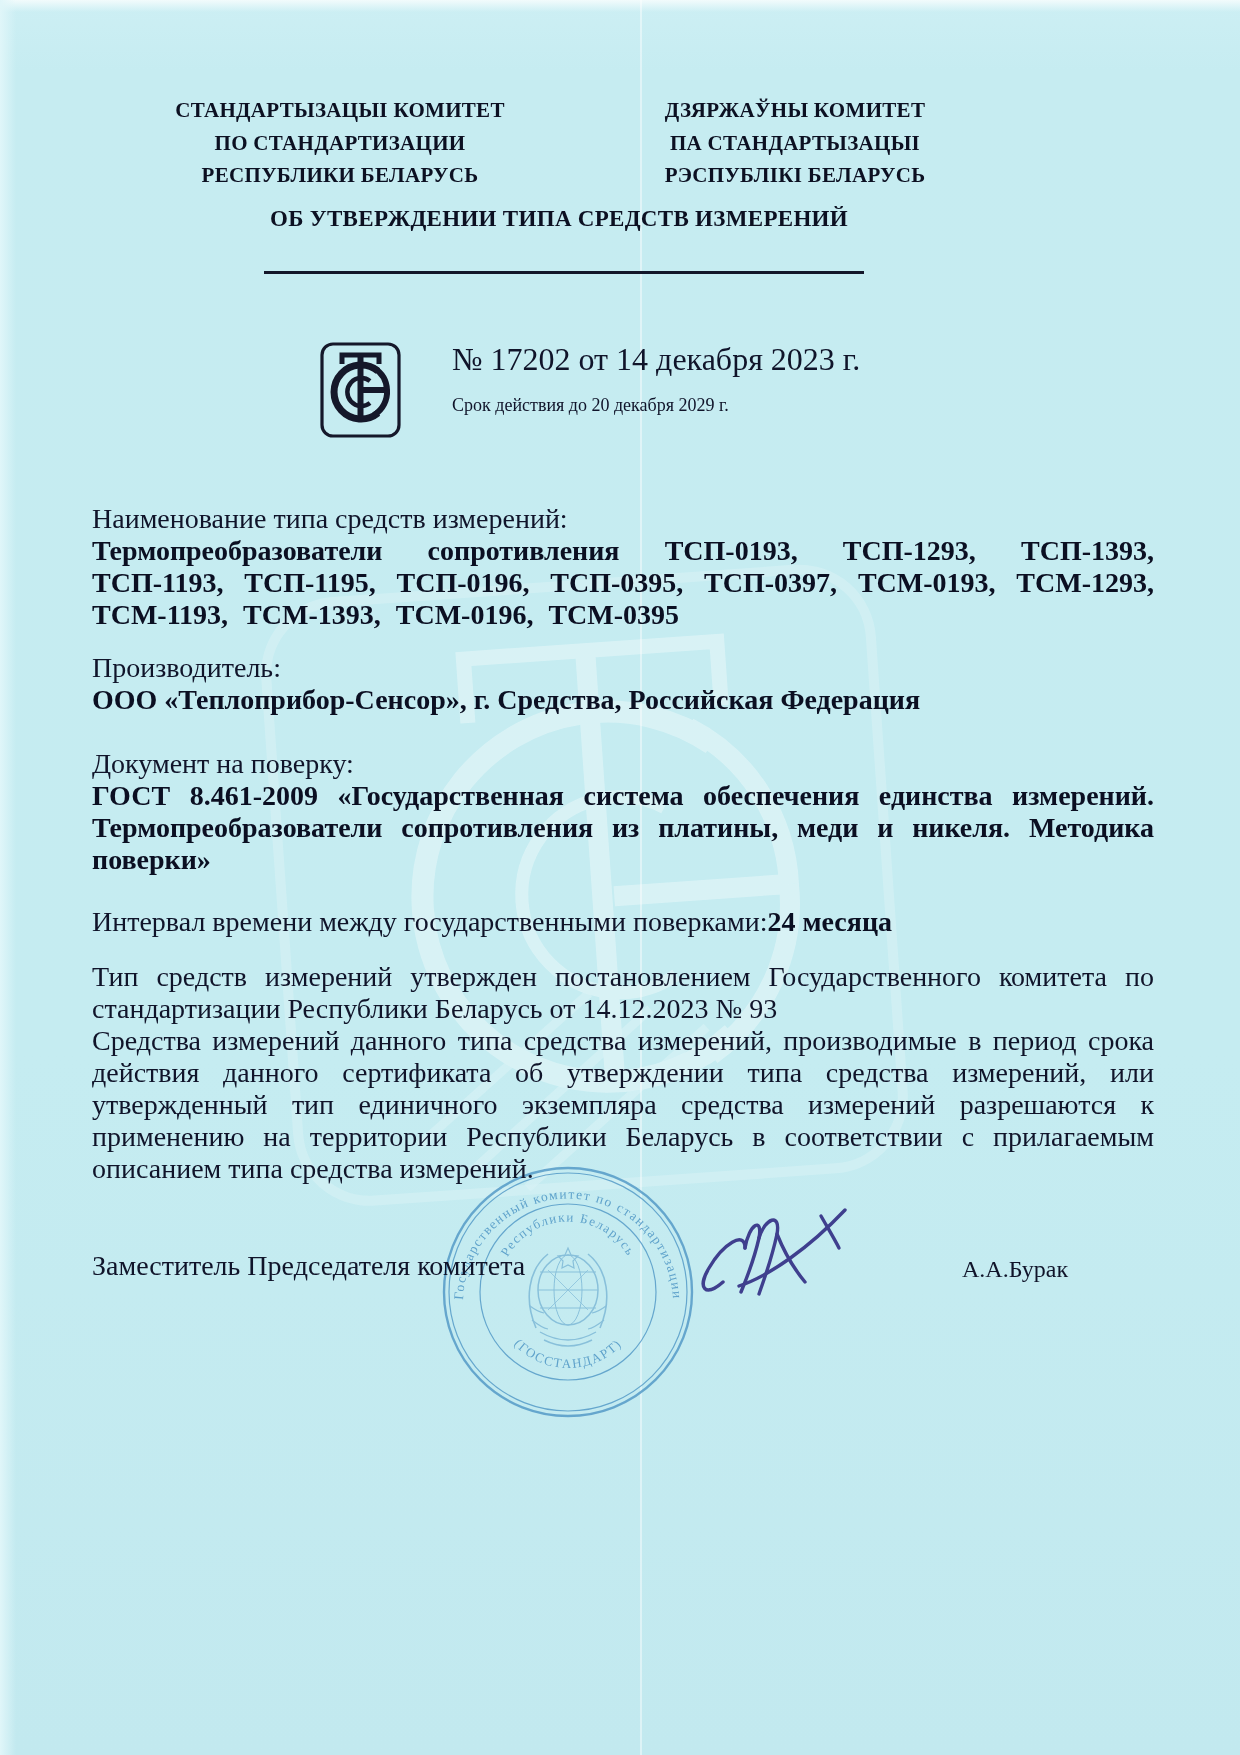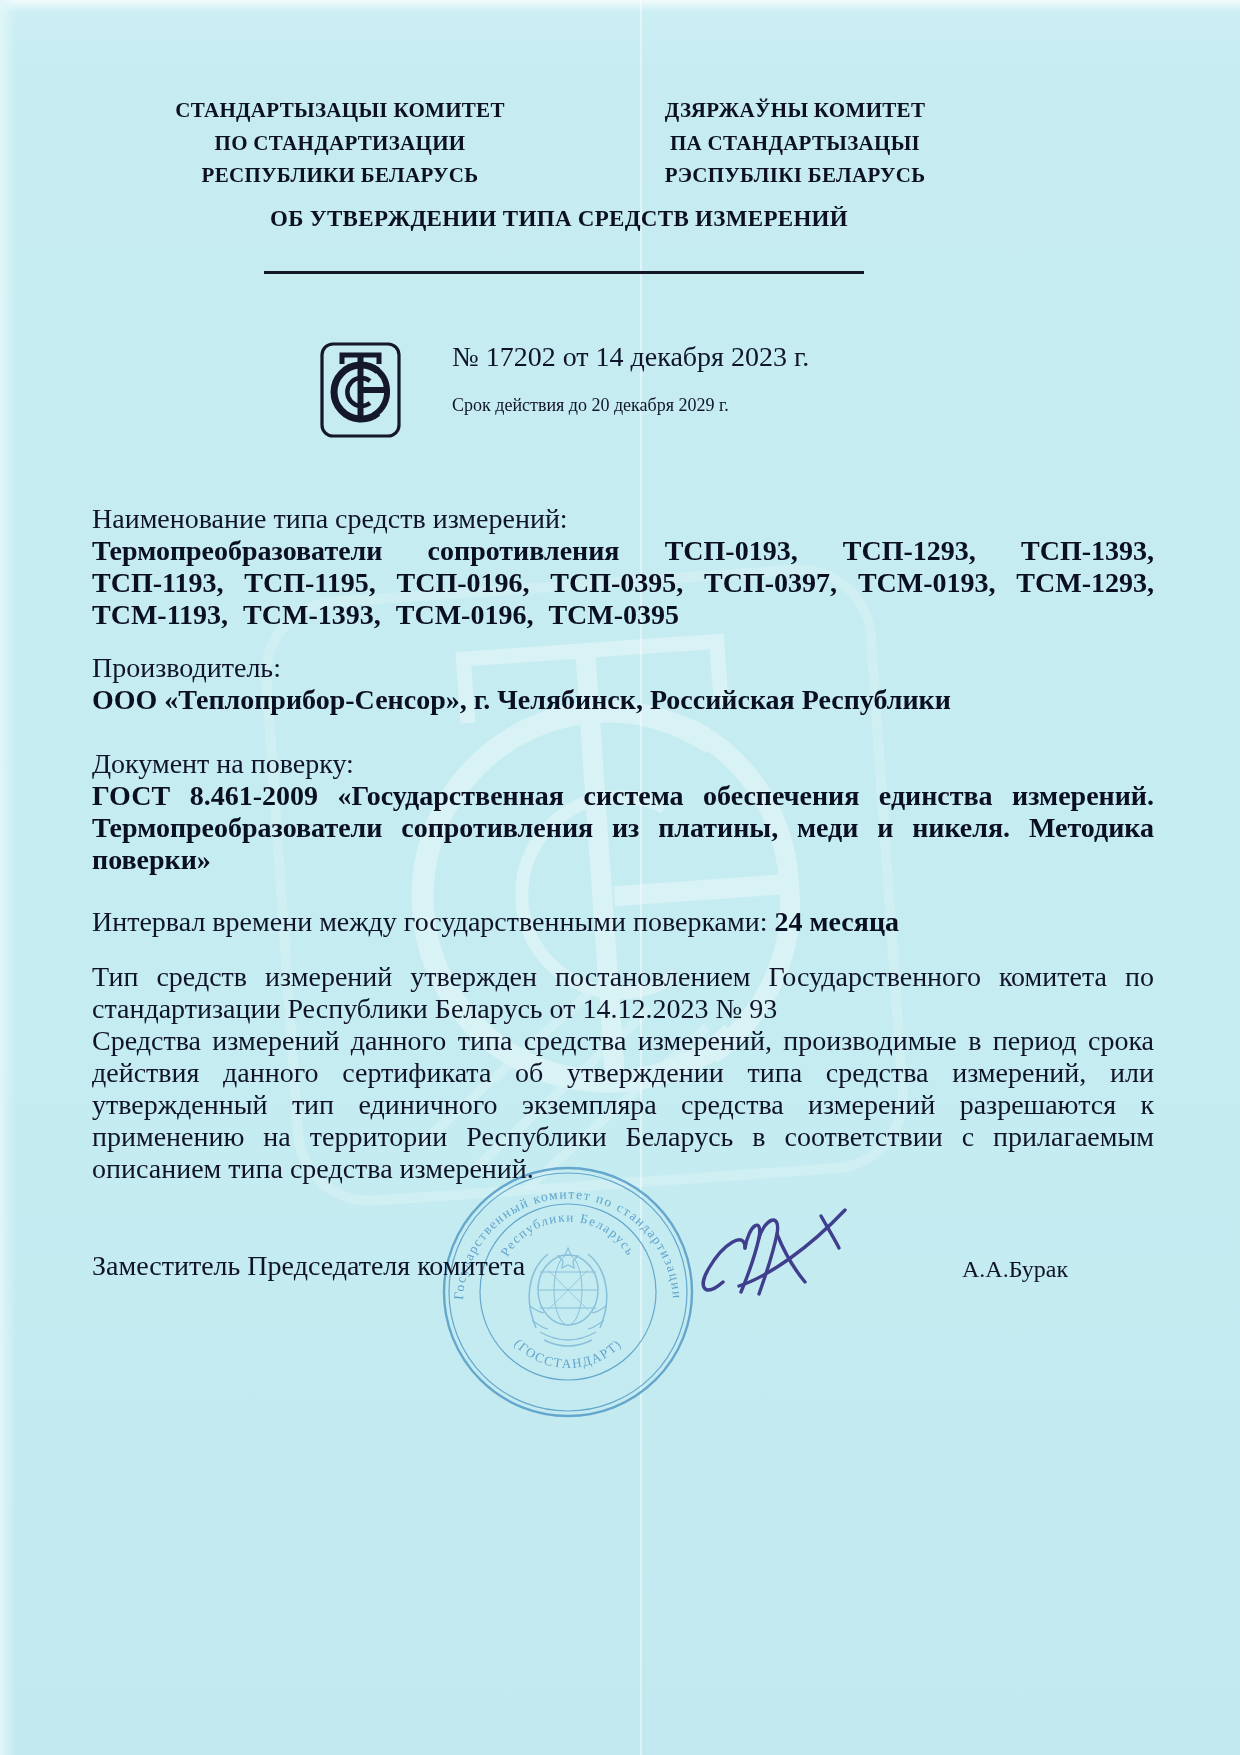--- a/index.html
+++ b/index.html
@@ -20,33 +20,33 @@
     background:rgba(255,255,255,.45);}
   .header-left,.header-right{
     position:absolute;top:94px;text-align:center;
     font-weight:bold;font-size:21px;line-height:1.55;letter-spacing:.3px;color:#0c1022;}
   .header-left{left:150px;width:380px;}
   .header-right{left:630px;width:330px;}
   .doc-title{position:absolute;top:203px;left:0;width:1118px;text-align:center;
     font-weight:bold;font-size:23px;line-height:1.35;letter-spacing:.3px;color:#0c1022;}
   .rule{position:absolute;top:271px;left:264px;width:600px;height:3px;background:#131629;}
   .logo-box{position:absolute;left:318px;top:340px;width:85px;height:100px;}
-  .cert-line1{position:absolute;left:452px;top:341px;font-size:28px;}
+  .cert-line1{position:absolute;left:452px;top:341px;font-size:32px;}
   .cert-line2{position:absolute;left:452px;top:387px;font-size:18px;margin-top:8px;}
   .tblock{position:absolute;left:92px;width:1062px;font-size:28px;line-height:32px;}
   .bold{font-weight:bold;color:#0b0f22;}
   .just{text-align:justify;}
   .lbl-typename{top:503px;}
   .val-typename{top:535px;word-spacing:8px;}
   .lbl-manufacturer{top:652px;}
   .val-manufacturer{top:684px;}
   .lbl-doc{top:748px;}
   .val-doc{top:780px;word-spacing:5px;}
   .interval{top:906px;}
-  .interval b{margin-left:7px;}
+  .interval b{margin-left:0;}
   .paras{top:961px;}
   .paras p{margin:0;}
   .sig-label{top:1250px;width:520px;}
   .sig-name{position:absolute;left:962px;top:1256px;font-size:24px;}
   .stamp{position:absolute;left:436px;top:1160px;width:264px;height:264px;z-index:2;}
   .signature{position:absolute;left:693px;top:1196px;width:215px;height:118px;z-index:4;}
   .watermark{position:absolute;left:252px;top:572px;width:700px;height:640px;
     opacity:.34;transform:rotate(-4deg);z-index:0;}
   .textlayer{position:relative;z-index:3;}
 </style>
@@ -98,21 +98,21 @@
       <path d="M 69,50 A 27,27 0 0 1 56,75" stroke="#15182a" stroke-width="6"></path>
     </svg>
 
     <div class="cert-line1">№ 17202 от 14 декабря 2023 г.</div>
     <div class="cert-line2">Срок действия до 20 декабря 2029 г.</div>
 
     <div class="tblock lbl-typename">Наименование типа средств измерений:</div>
     <div class="tblock val-typename bold just">Термопреобразователи сопротивления ТСП-0193, ТСП-1293, ТСП-1393, ТСП-1193, ТСП-1195, ТСП-0196, ТСП-0395, ТСП-0397, ТСМ-0193, ТСМ-1293, ТСМ-1193, ТСМ-1393, ТСМ-0196, ТСМ-0395</div>
 
     <div class="tblock lbl-manufacturer">Производитель:</div>
-    <div class="tblock val-manufacturer bold">ООО «Теплоприбор-Сенсор», г. Челябинск, Российская Республики</div>
+    <div class="tblock val-manufacturer bold">ООО «Теплоприбор-Сенсор», г. Средства, Российская Федерация</div>
 
     <div class="tblock lbl-doc">Документ на поверку:</div>
     <div class="tblock val-doc bold just">ГОСТ 8.461-2009 «Государственная система обеспечения единства измерений. Термопреобразователи сопротивления из платины, меди и никеля. Методика поверки»</div>
 
     <div class="tblock interval">
       <span>Интервал времени между государственными поверками:</span><b class="bold">24 месяца</b>
     </div>
 
     <div class="tblock paras just">
       <p>Тип средств измерений утвержден постановлением Государственного комитета по стандартизации Республики Беларусь от 14.12.2023 № 93</p>

